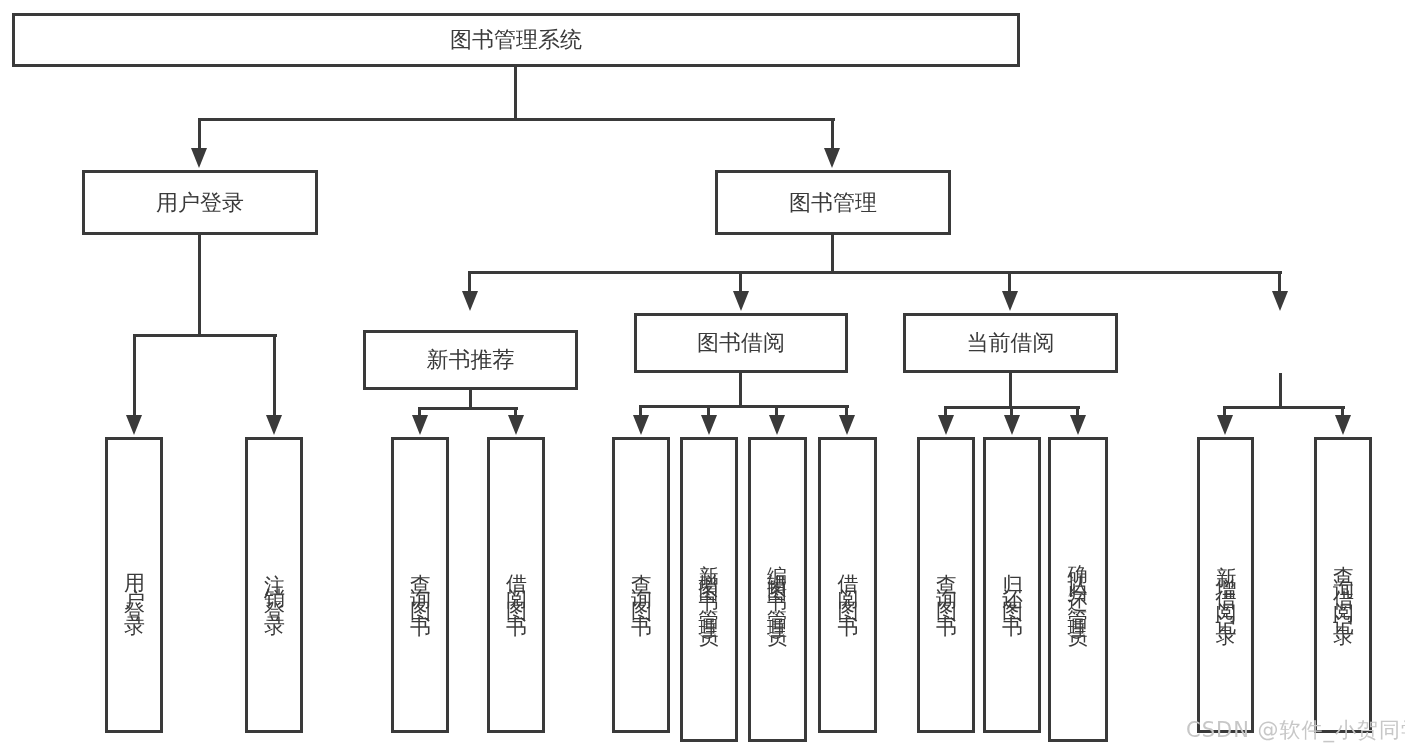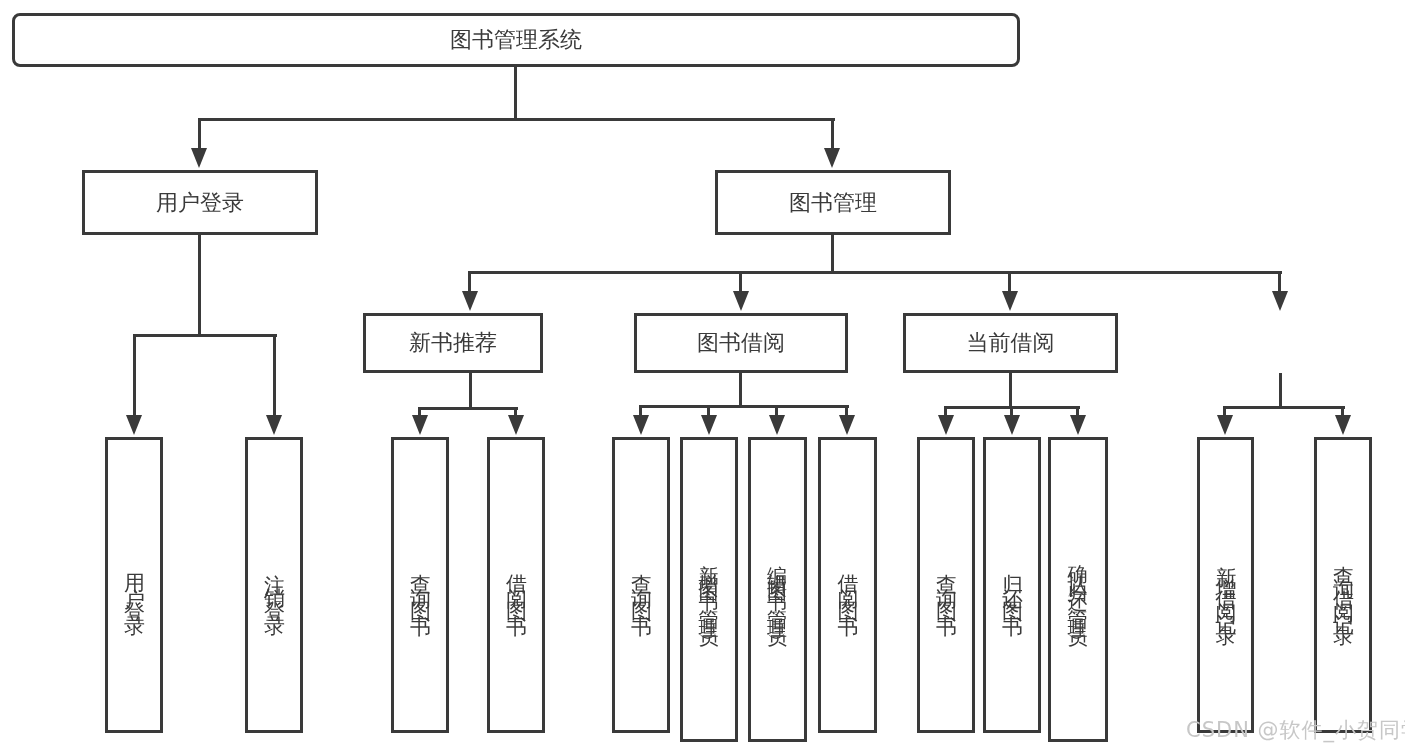--- a/index.html
+++ b/index.html
@@ -107,26 +107,26 @@
   <div class="line" style="left:1076px;top:406px;width:3px;height:13px;"></div>
   <div class="tri" style="left:1070px;top:415px;"></div>
 
   <div class="line" style="left:1279px;top:373px;width:3px;height:35px;"></div>
   <div class="line" style="left:1223px;top:406px;width:122px;height:3px;"></div>
   <div class="line" style="left:1223px;top:406px;width:3px;height:13px;"></div>
   <div class="tri" style="left:1217px;top:415px;"></div>
   <div class="line" style="left:1341px;top:406px;width:3px;height:13px;"></div>
   <div class="tri" style="left:1335px;top:415px;"></div>
 
-  <div class="box" style="left:12px;top:13px;width:1008px;height:54px;border-radius:8px;">图书管理系统</div>
+  <div class="box" style="left:12px;top:13px;width:1008px;height:54px;">图书管理系统</div>
 
   <div class="box" style="left:82px;top:170px;width:236px;height:65px;">用户登录</div>
   <div class="box" style="left:715px;top:170px;width:236px;height:65px;">图书管理</div>
 
-  <div class="box" style="left:363px;top:313px;width:180px;height:60px;">新书推荐</div>
+  <div class="box" style="left:363px;top:330px;width:215px;height:60px;">新书推荐</div>
   <div class="box" style="left:903px;top:313px;width:215px;height:60px;">当前借阅</div>
   <div class="box" style="left:634px;top:313px;width:214px;height:60px;">图书借阅</div>
 
   <div class="box vbox" style="left:105px;top:437px;width:58px;height:296px;">用户登录</div>
   <div class="box vbox" style="left:245px;top:437px;width:58px;height:296px;">注销登录</div>
 
   <div class="box vbox" style="left:391px;top:437px;width:58px;height:296px;">查询图书</div>
   <div class="box vbox" style="left:487px;top:437px;width:58px;height:296px;">借阅图书</div>
 
   <div class="box vbox" style="left:612px;top:437px;width:58px;height:296px;">查询图书</div>

